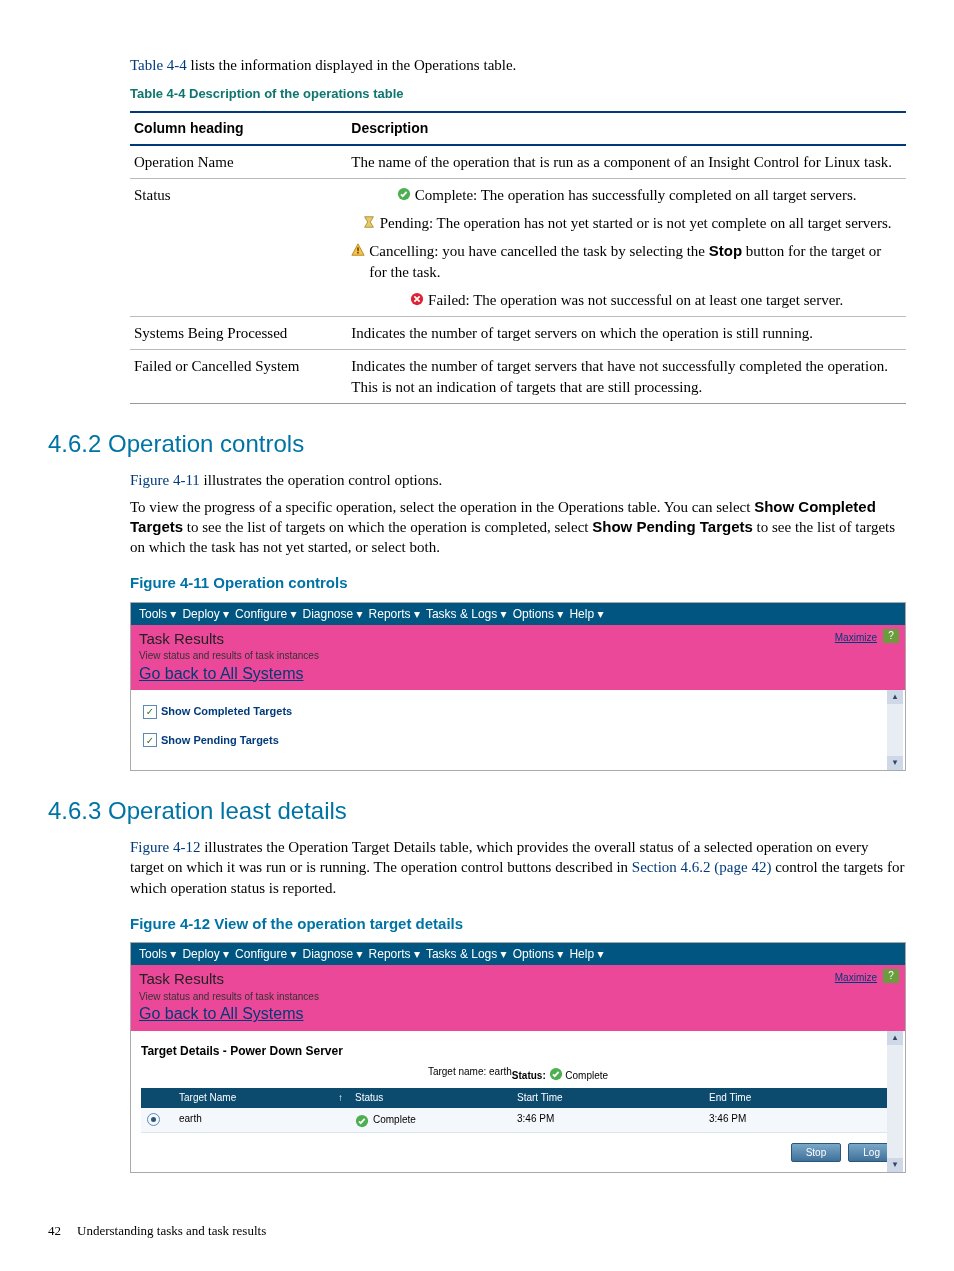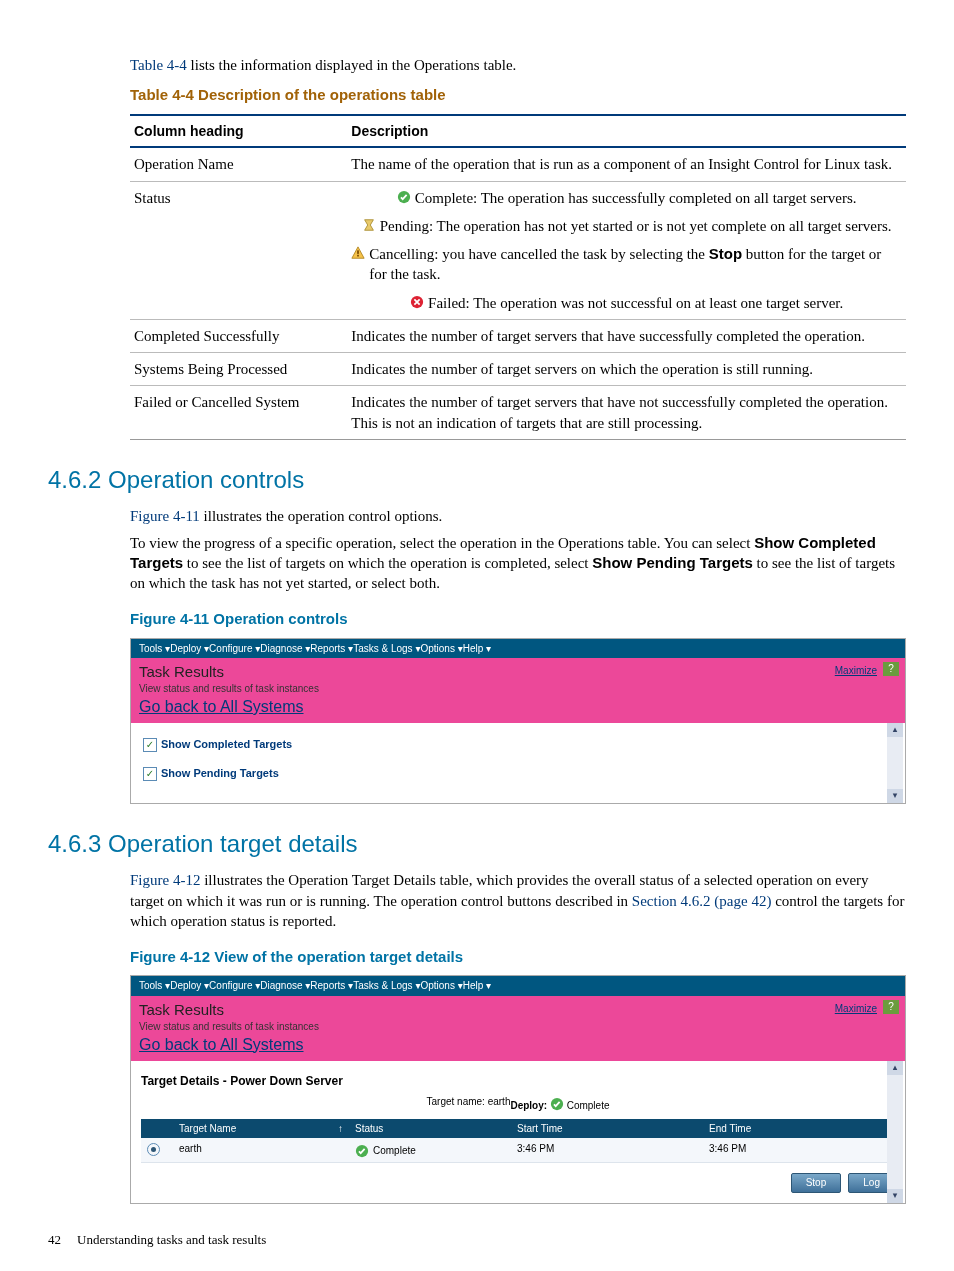--- a/index.html
+++ b/index.html
@@ -7,24 +7,24 @@
     margin: 0;
     padding: 40px 48px 30px 48px;
     color: #000;
     font-size: 15px;
     line-height: 1.35;
     background: #fff;
   }
   .intro-text { margin-bottom: 6px; }
   .intro-link { color: #003a7a; }
   .table-caption {
-    color: #a16207;
+    color: #0f766e;
     font-family: Arial, Helvetica, sans-serif;
     font-weight: bold;
-    font-size: 15px;
+    font-size: 13px;
     margin: 10px 0 8px 0;
   }
   .content-block { margin-left: 82px; }
   table.ops-table {
     border-collapse: collapse;
     width: 100%;
     border-top: 2px solid #003a7a;
     border-bottom: 1px solid #999;
   }
   table.ops-table th, table.ops-table td {
@@ -67,22 +67,23 @@
     border: 1px solid #aaa;
     font-family: Verdana, Arial, sans-serif;
     font-size: 11px;
     background: #fff;
     position: relative;
   }
   .menubar {
     background: #005680;
     color: #fff;
     display:flex;
+    gap: 6px;
     padding: 3px 8px;
-    font-size: 10px;
+    font-size: 12px;
   }
   .menubar span { white-space: nowrap; }
   .titlebar {
     background: #ec4899;
     padding: 4px 8px 6px 8px;
     position:relative;
   }
   .titlebar .ttl { font-size: 15px; color:#222; font-weight:normal; }
   .subttl { font-size:10px; color:#333; }
   .goback { font-size:16px; color:#003a7a; text-decoration:underline; }
@@ -127,21 +128,21 @@
   .gr-start { width:180px; }
   .gr-end { width:180px; }
   .btn-row { text-align:right; padding-top:10px; }
   .hp-btn {
     display:inline-block; color:#fff; font-size:10px; padding:2px 14px;
     background:linear-gradient(#7aa8c9,#3f7099); border:1px solid #2d5675; border-radius:2px;
     margin-left:4px;
   }
   .footer {
     position: fixed;
-    bottom: 22px;
+    bottom: 31px;
     left: 48px;
     font-size: 13px;
     display:flex; gap:16px;
   }
   .footer .pg { }
   .radio-dot {
     width:11px;height:11px;border-radius:50%;border:1px solid #5b8bb5;display:inline-flex;
     align-items:center;justify-content:center;
   }
   .radio-dot.sel::after { content:''; width:5px;height:5px;border-radius:50%;background:#2d5675; }
@@ -195,24 +196,20 @@
           <div class="status-line">
             <svg class="ico" viewBox="0 0 16 16">
                 <circle cx="8" cy="8" r="7" fill="#d23"></circle>
                 <path d="M5 5l6 6M11 5l-6 6" stroke="#fff" stroke-width="2"></path>
               </svg>
             <span>Failed: The operation was not successful on at least one target server.</span>
           </div>
         </td>
       </tr>
       <tr>
-        <td class="col1">Completed Successfully</td>
-        <td>Indicates the number of target servers that have successfully completed the operation.</td>
-      </tr>
-      <tr>
         <td class="col1">Systems Being Processed</td>
         <td>Indicates the number of target servers on which the operation is still running.</td>
       </tr>
       <tr>
         <td class="col1">Failed or Cancelled System</td>
         <td>Indicates the number of target servers that have not successfully completed the operation. This is not an indication of targets that are still processing.</td>
       </tr>
     </tbody>
   </table>
 </div>
@@ -257,21 +254,21 @@
         <b>Show Pending Targets</b>
       </div>
       <div class="scroll-rail">
         <div class="scroll-btn">▴</div>
         <div class="scroll-btn">▾</div>
       </div>
     </div>
   </div>
 </div>
 
-<h2 class="section-heading">4.6.3 Operation target details</h2>
+<h2 class="section-heading">4.6.3 Operation least details</h2>
 
 <div class="content-block">
   <p class="body-p">
     <span class="intro-link">Figure 4-12</span><span> illustrates the Operation Target Details table, which provides the overall status of a selected operation on every target on which it was run or is running. The operation control buttons described in </span><span class="intro-link">Section 4.6.2 (page 42)</span><span> control the targets for which operation status is reported.</span>
   </p>
 
   <div class="fig-caption">Figure 4-12 View of the operation target details</div>
 
   <div class="fig-shot">
     <div class="menubar">
@@ -289,21 +286,21 @@
       <div class="subttl">View status and results of task instances</div>
       <span class="goback">Go back to All Systems</span>
       <span class="maxlink">Maximize</span>
       <span class="qmark">?</span>
     </div>
     <div class="fig412-body">
       <div class="target-heading">Target Details - Power Down Server</div>
       <div class="tname-row">
         <span><span>Target name: </span><span>earth</span></span>
         <span>
-          <b>Deploy: </b>
+          <b>Status: </b>
           <svg class="ico" style="vertical-align:-2px" viewBox="0 0 16 16">
               <circle cx="8" cy="8" r="7" fill="#4caf50"></circle>
               <path d="M4.5 8.5l2 2 4.5-5" stroke="#fff" stroke-width="2" fill="none"></path>
             </svg>
           <span>Complete</span>
         </span>
       </div>
       <div class="grid-head">
         <div class="gh-radio"></div>
         <div class="gh-name">Target Name</div>

